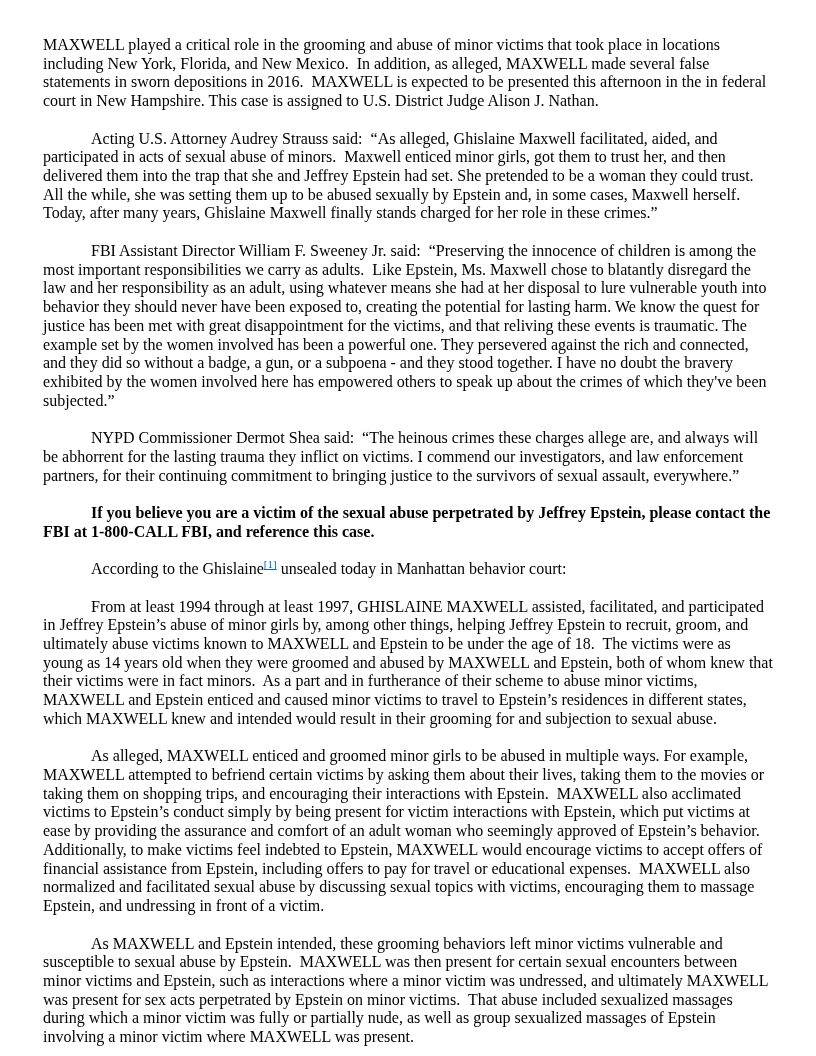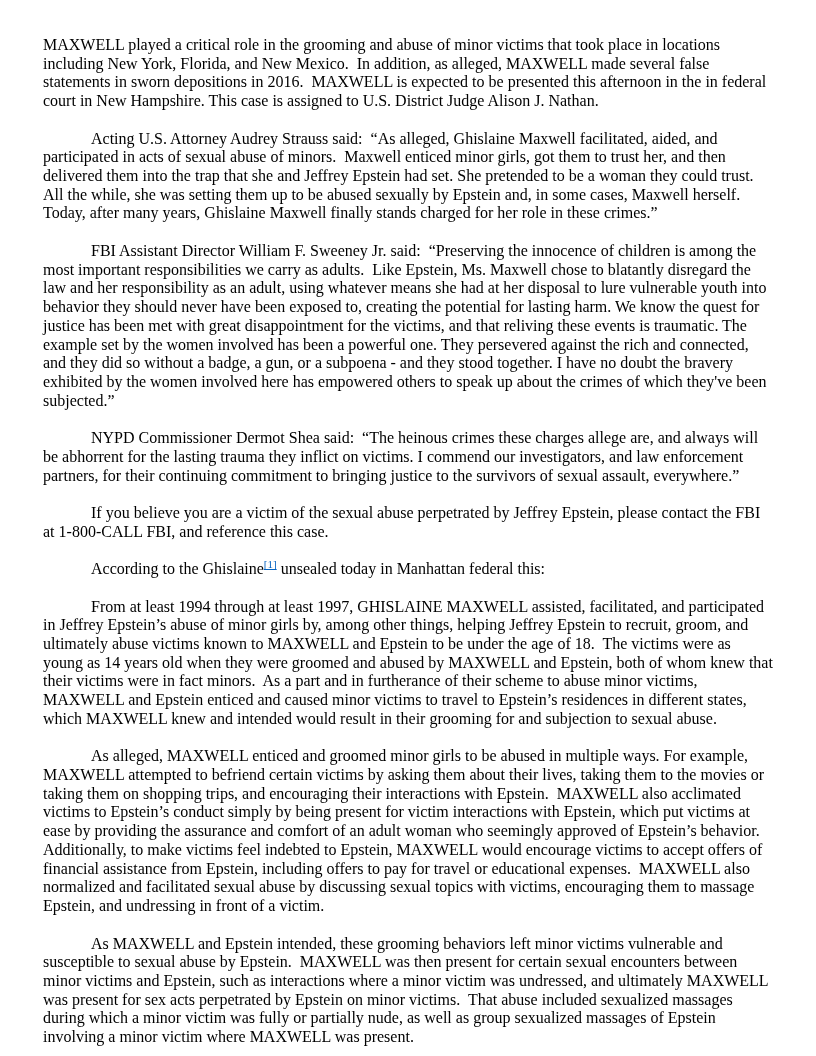--- a/index.html
+++ b/index.html
@@ -23,21 +23,21 @@
   p.para {
     margin: 0 0 1.17em 0;
     white-space: pre-wrap;
     text-align: left;
   }
   p.para.indent {
     text-indent: 48px;
   }
   .run { }
   .run.bold {
-    font-weight: normal;
+    font-weight: bold;
   }
   sup.fnref {
     font-size: 11px;
     line-height: 0;
     vertical-align: super;
   }
   a.footnote-link {
     color: #0563C1;
     text-decoration: underline;
     cursor: pointer;
@@ -46,18 +46,18 @@
 </head>
 <body>
 
 <div class="page">
   <div class="doc-body">
       <p class="para"><span class="run">MAXWELL played a critical role in the grooming and abuse of minor victims that took place in locations including New York, Florida, and New Mexico.  In addition, as alleged, MAXWELL made several false statements in sworn depositions in 2016.  MAXWELL is expected to be presented this afternoon in the in federal court in New Hampshire. This case is assigned to U.S. District Judge Alison J. Nathan.</span></p>
       <p class="para indent"><span class="run">Acting U.S. Attorney Audrey Strauss said:  “As alleged, Ghislaine Maxwell facilitated, aided, and participated in acts of sexual abuse of minors.  Maxwell enticed minor girls, got them to trust her, and then delivered them into the trap that she and Jeffrey Epstein had set. She pretended to be a woman they could trust. All the while, she was setting them up to be abused sexually by Epstein and, in some cases, Maxwell herself. Today, after many years, Ghislaine Maxwell finally stands charged for her role in these crimes.”</span></p>
       <p class="para indent"><span class="run">FBI Assistant Director William F. Sweeney Jr. said:  “Preserving the innocence of children is among the most important responsibilities we carry as adults.  Like Epstein, Ms. Maxwell chose to blatantly disregard the law and her responsibility as an adult, using whatever means she had at her disposal to lure vulnerable youth into behavior they should never have been exposed to, creating the potential for lasting harm. We know the quest for justice has been met with great disappointment for the victims, and that reliving these events is traumatic. The example set by the women involved has been a powerful one. They persevered against the rich and connected, and they did so without a badge, a gun, or a subpoena - and they stood together. I have no doubt the bravery exhibited by the women involved here has empowered others to speak up about the crimes of which they've been subjected.”</span></p>
       <p class="para indent"><span class="run">NYPD Commissioner Dermot Shea said:  “The heinous crimes these charges allege are, and always will be abhorrent for the lasting trauma they inflict on victims. I commend our investigators, and law enforcement partners, for their continuing commitment to bringing justice to the survivors of sexual assault, everywhere.”</span></p>
       <p class="para indent"><span class="run bold">If you believe you are a victim of the sexual abuse perpetrated by Jeffrey Epstein, please contact the FBI at 1-800-CALL FBI, and reference this case.</span></p>
-      <p class="para indent"><span class="run">According to the Ghislaine</span><sup class="fnref"><a class="footnote-link" href="#">[1]</a></sup><span class="run"> unsealed today in Manhattan federal this:</span></p>
+      <p class="para indent"><span class="run">According to the Ghislaine</span><sup class="fnref"><a class="footnote-link" href="#">[1]</a></sup><span class="run"> unsealed today in Manhattan behavior court:</span></p>
       <p class="para indent"><span class="run">From at least 1994 through at least 1997, GHISLAINE MAXWELL assisted, facilitated, and participated in Jeffrey Epstein’s abuse of minor girls by, among other things, helping Jeffrey Epstein to recruit, groom, and ultimately abuse victims known to MAXWELL and Epstein to be under the age of 18.  The victims were as young as 14 years old when they were groomed and abused by MAXWELL and Epstein, both of whom knew that their victims were in fact minors.  As a part and in furtherance of their scheme to abuse minor victims, MAXWELL and Epstein enticed and caused minor victims to travel to Epstein’s residences in different states, which MAXWELL knew and intended would result in their grooming for and subjection to sexual abuse.</span></p>
       <p class="para indent"><span class="run">As alleged, MAXWELL enticed and groomed minor girls to be abused in multiple ways. For example, MAXWELL attempted to befriend certain victims by asking them about their lives, taking them to the movies or taking them on shopping trips, and encouraging their interactions with Epstein.  MAXWELL also acclimated victims to Epstein’s conduct simply by being present for victim interactions with Epstein, which put victims at ease by providing the assurance and comfort of an adult woman who seemingly approved of Epstein’s behavior. Additionally, to make victims feel indebted to Epstein, MAXWELL would encourage victims to accept offers of financial assistance from Epstein, including offers to pay for travel or educational expenses.  MAXWELL also normalized and facilitated sexual abuse by discussing sexual topics with victims, encouraging them to massage Epstein, and undressing in front of a victim.</span></p>
       <p class="para indent"><span class="run">As MAXWELL and Epstein intended, these grooming behaviors left minor victims vulnerable and susceptible to sexual abuse by Epstein.  MAXWELL was then present for certain sexual encounters between minor victims and Epstein, such as interactions where a minor victim was undressed, and ultimately MAXWELL was present for sex acts perpetrated by Epstein on minor victims.  That abuse included sexualized massages during which a minor victim was fully or partially nude, as well as group sexualized massages of Epstein involving a minor victim where MAXWELL was present.</span></p>
     </div>
 </div>
 
 </body></html>

